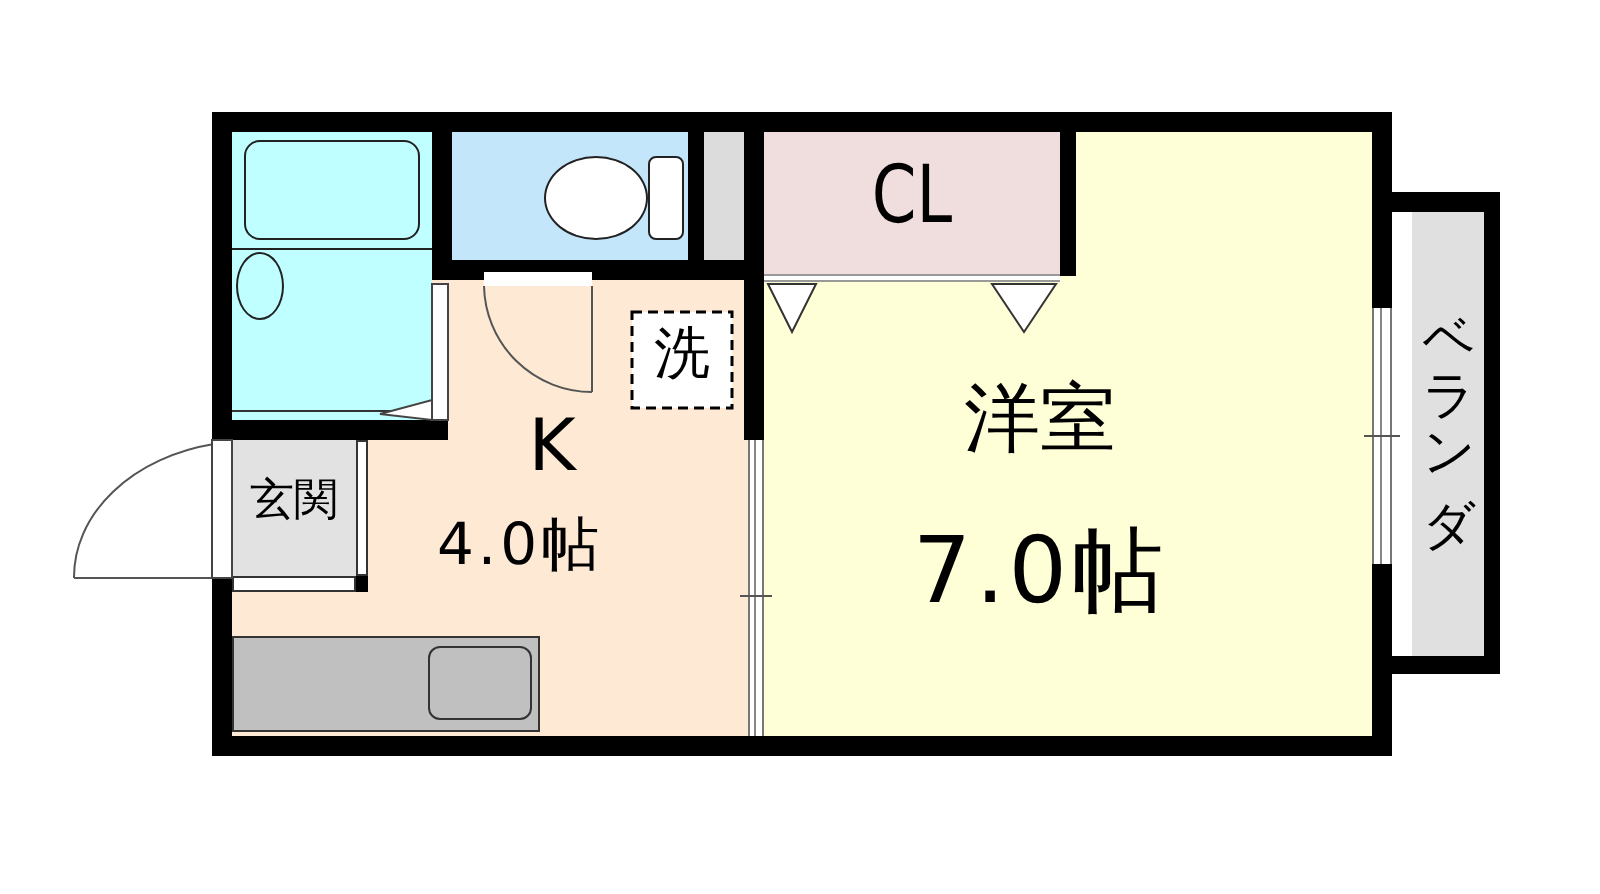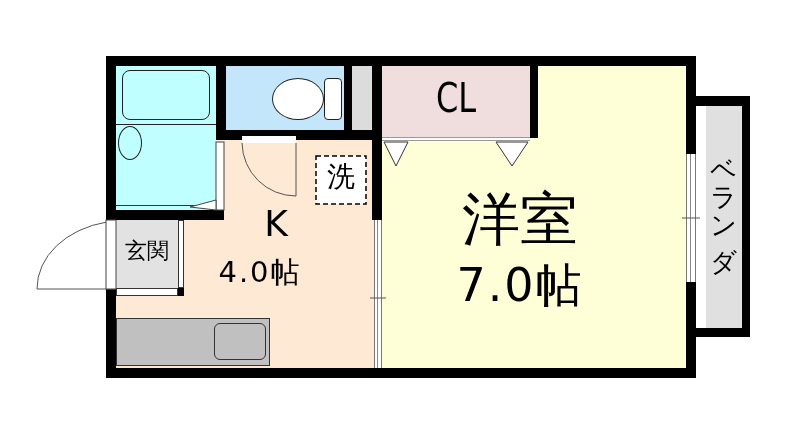--- a/index.html
+++ b/index.html
@@ -85,16 +85,16 @@
 
     <line x1="370" y1="298" x2="386" y2="298" stroke="#555" stroke-width="1"></line>
     <line x1="682" y1="218" x2="700" y2="218" stroke="#555" stroke-width="1"></line>
   </svg>
 
   <div class="lbl" style="left:382px;top:78px;width:148px;font-size:40px;transform:scaleX(0.8);">CL</div>
   <div class="lbl" style="left:316px;top:163px;width:50px;font-size:28px;">洗</div>
   <div class="lbl" style="left:206px;top:206px;width:140px;font-size:36px;">K</div>
   <div class="lbl" style="left:180px;top:258px;width:160px;font-size:29px;letter-spacing:2px;">4.0帖</div>
   <div class="lbl" style="left:112px;top:240px;width:70px;font-size:22px;text-align:center;">玄関</div>
-  <div class="lbl" style="left:440px;top:190px;width:160px;font-size:58px;">洋室</div>
+  <div class="lbl" style="left:440px;top:190px;width:160px;font-size:38px;">洋室</div>
   <div class="lbl" style="left:420px;top:262px;width:200px;font-size:46px;letter-spacing:2px;">7.0帖</div>
   <div class="lbl" style="left:706px;top:140px;width:36px;font-size:26px;writing-mode:vertical-rl;text-orientation:upright;line-height:36px;">ベランダ</div>
 </div>
 
 </body></html>

